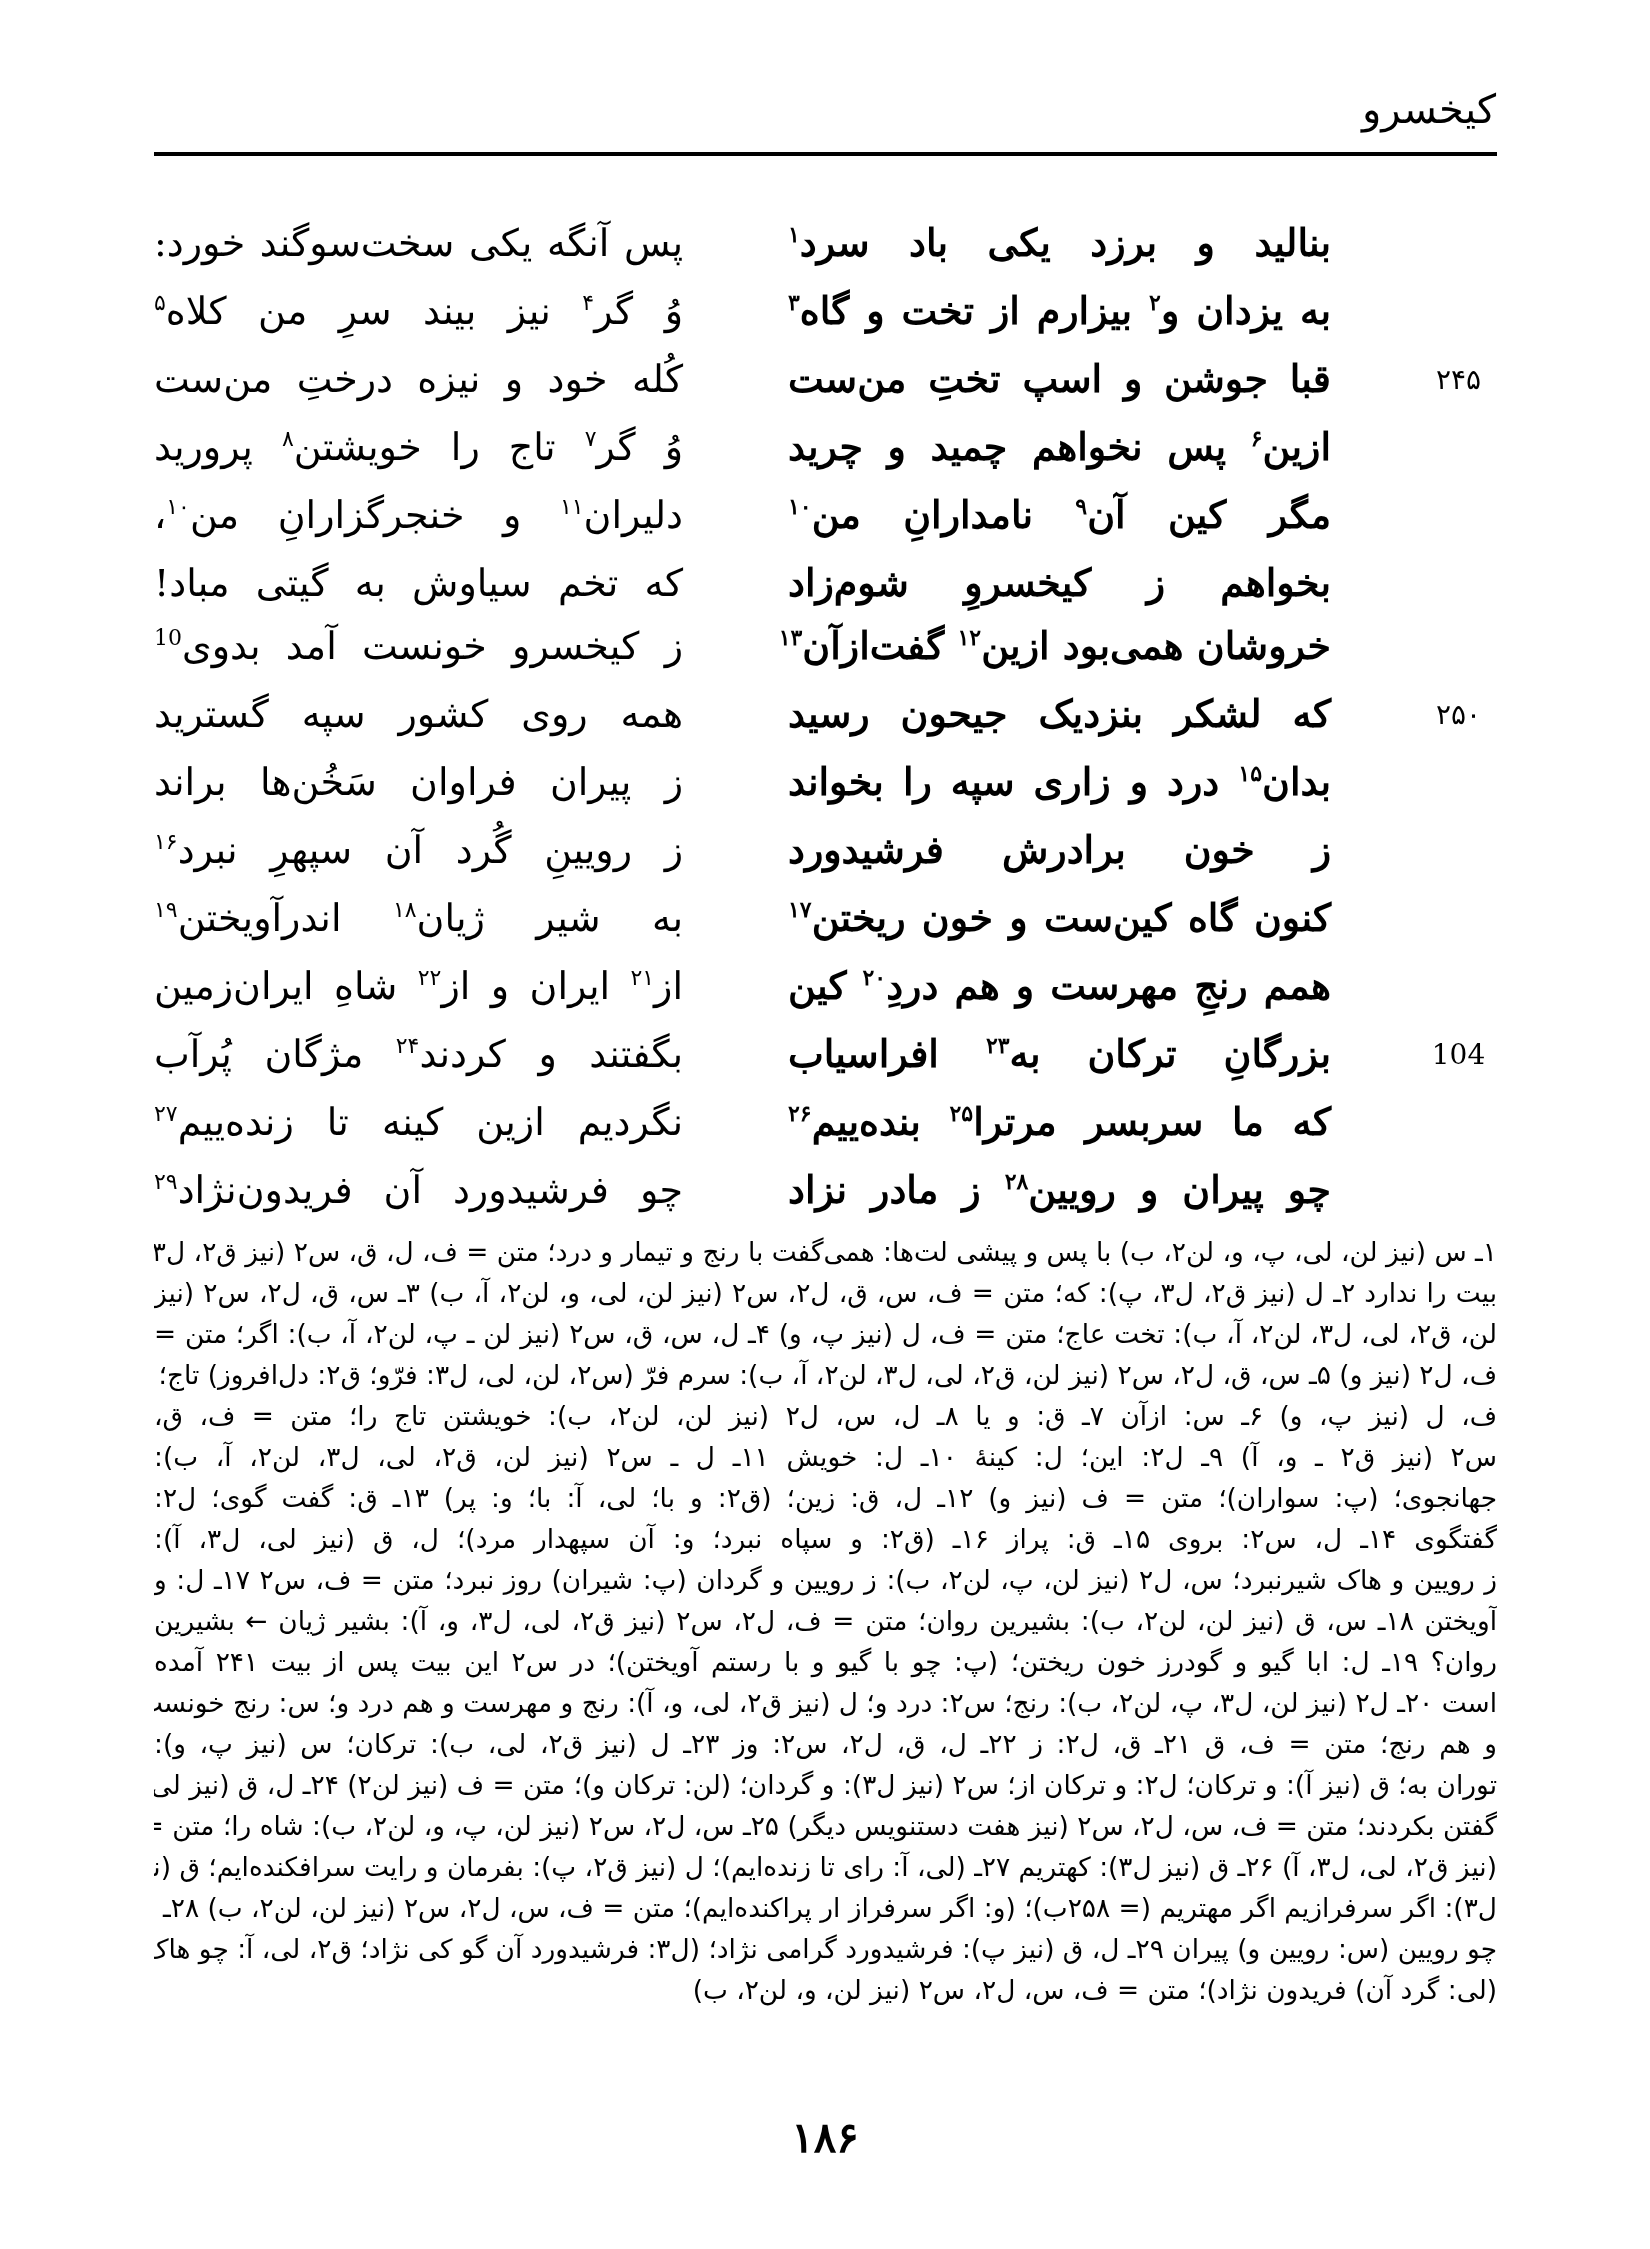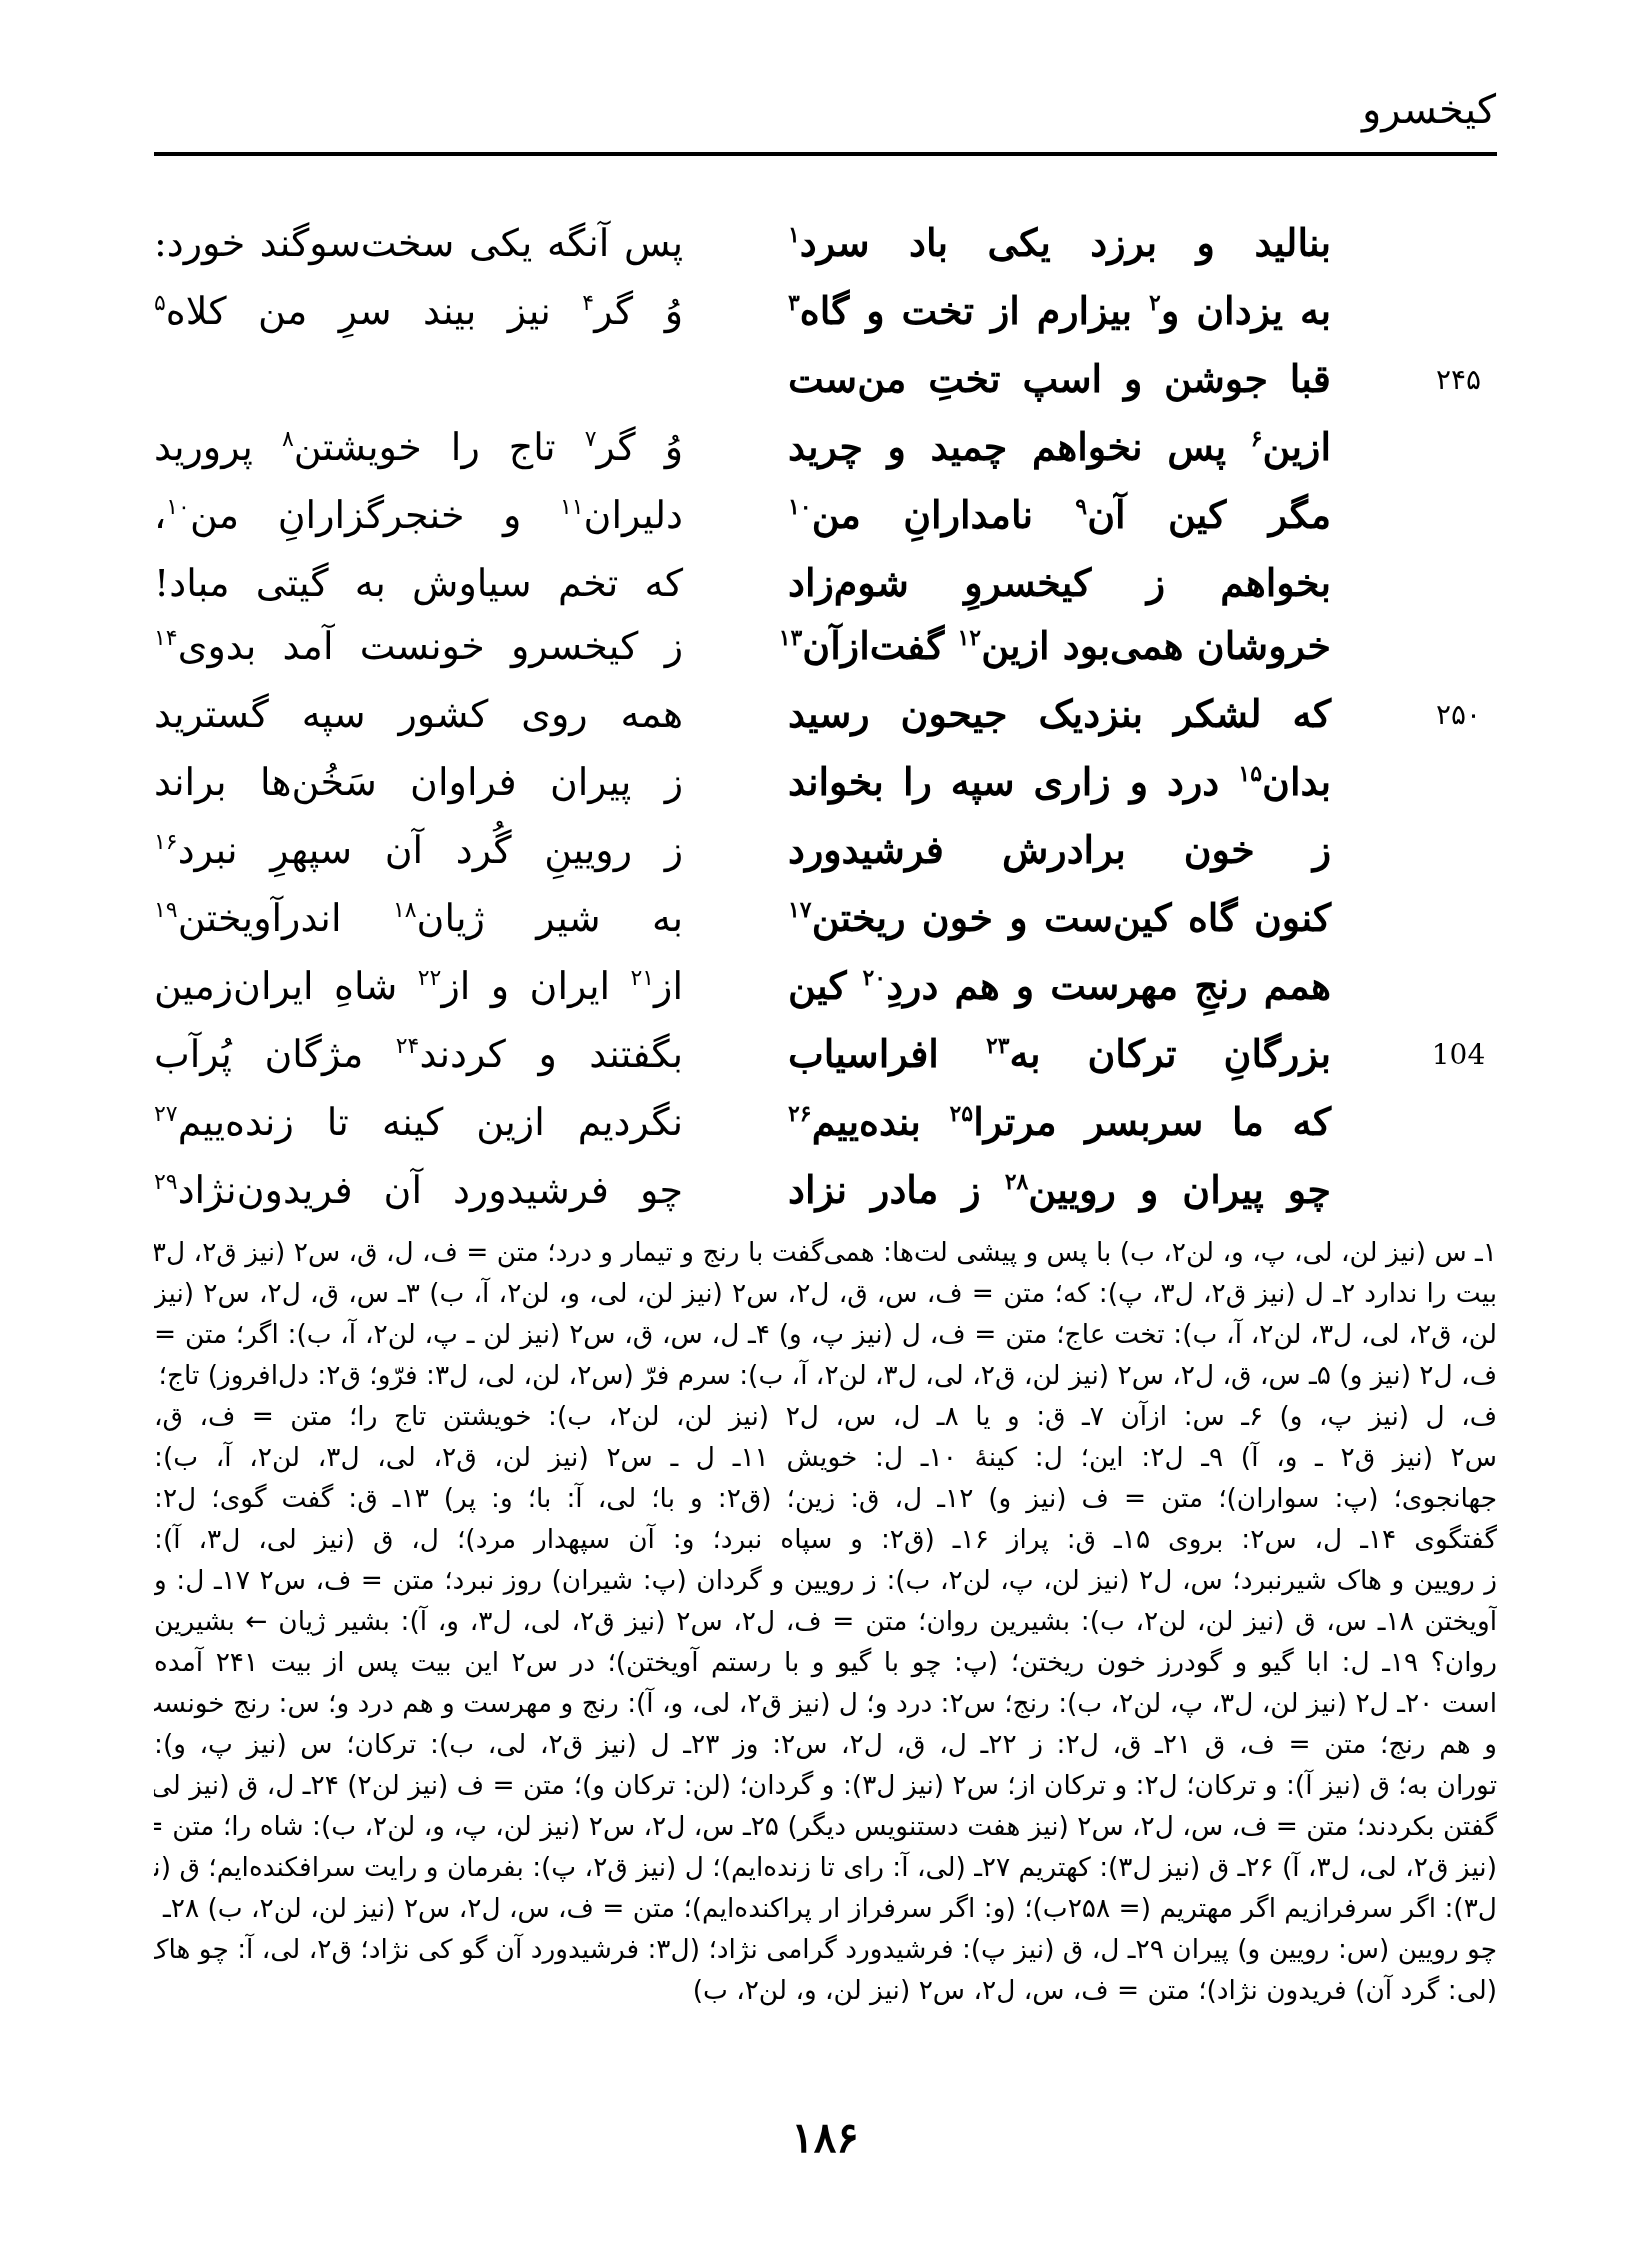--- a/index.html
+++ b/index.html
@@ -59,20 +59,21 @@
         <span class="hemistich h2"><span>پس آنگه یکی سخت‌سوگند خورد:</span></span>
       </div>
       <div class="verse-row">
         <span class="verse-num"></span>
         <span class="hemistich h1"><span>به یزدان و</span><sup>۲</sup><span> بیزارم از تخت و گاه</span><sup>۳</sup></span>
         <span class="hemistich h2"><span>وُ گر</span><sup>۴</sup><span> نیز بیند سرِ من کلاه</span><sup>۵</sup></span>
       </div>
       <div class="verse-row">
         <span class="verse-num">۲۴۵</span>
         <span class="hemistich h1"><span>قبا جوشن و اسپ تختِ من‌ست</span></span>
+        <span class="hemistich h2"><span>کُله خود و نیزه درختِ من‌ست</span></span>
       </div>
       <div class="verse-row">
         <span class="verse-num"></span>
         <span class="hemistich h1"><span>ازین</span><sup>۶</sup><span> پس نخواهم چمید و چرید</span></span>
         <span class="hemistich h2"><span>وُ گر</span><sup>۷</sup><span> تاج را خویشتن</span><sup>۸</sup><span> پرورید</span></span>
       </div>
       <div class="verse-row">
         <span class="verse-num"></span>
         <span class="hemistich h1"><span>مگر کین آن</span><sup>۹</sup><span> نامدارانِ من</span><sup>۱۰</sup></span>
         <span class="hemistich h2"><span>دلیران</span><sup>۱۱</sup><span> و خنجرگزارانِ من</span><sup>۱۰</sup><span>،</span></span>
@@ -80,21 +81,21 @@
       <div class="verse-row">
         <span class="verse-num"></span>
         <span class="hemistich h1"><span>بخواهم ز کیخسروِ شوم‌زاد</span></span>
         <span class="hemistich h2"><span>که تخم سیاوش به گیتی مباد!</span></span>
       </div>
     </div>
   <div class="verses block2" id="block1">
       <div class="verse-row">
         <span class="verse-num"></span>
         <span class="hemistich h1"><span>خروشان همی‌بود ازین</span><sup>۱۲</sup><span> گفت‌ازآن</span><sup>۱۳</sup></span>
-        <span class="hemistich h2"><span>ز کیخسرو خونست آمد بدوی</span><sup>۱۴</sup></span>
+        <span class="hemistich h2"><span>ز کیخسرو خونست آمد بدوی</span><sup>10</sup></span>
       </div>
       <div class="verse-row">
         <span class="verse-num">۲۵۰</span>
         <span class="hemistich h1"><span>که لشکر بنزدیک جیحون رسید</span></span>
         <span class="hemistich h2"><span>همه روی کشور سپه گسترید</span></span>
       </div>
       <div class="verse-row">
         <span class="verse-num"></span>
         <span class="hemistich h1"><span>بدان</span><sup>۱۵</sup><span> درد و زاری سپه را بخواند</span></span>
         <span class="hemistich h2"><span>ز پیران فراوان سَخُن‌ها براند</span></span>

